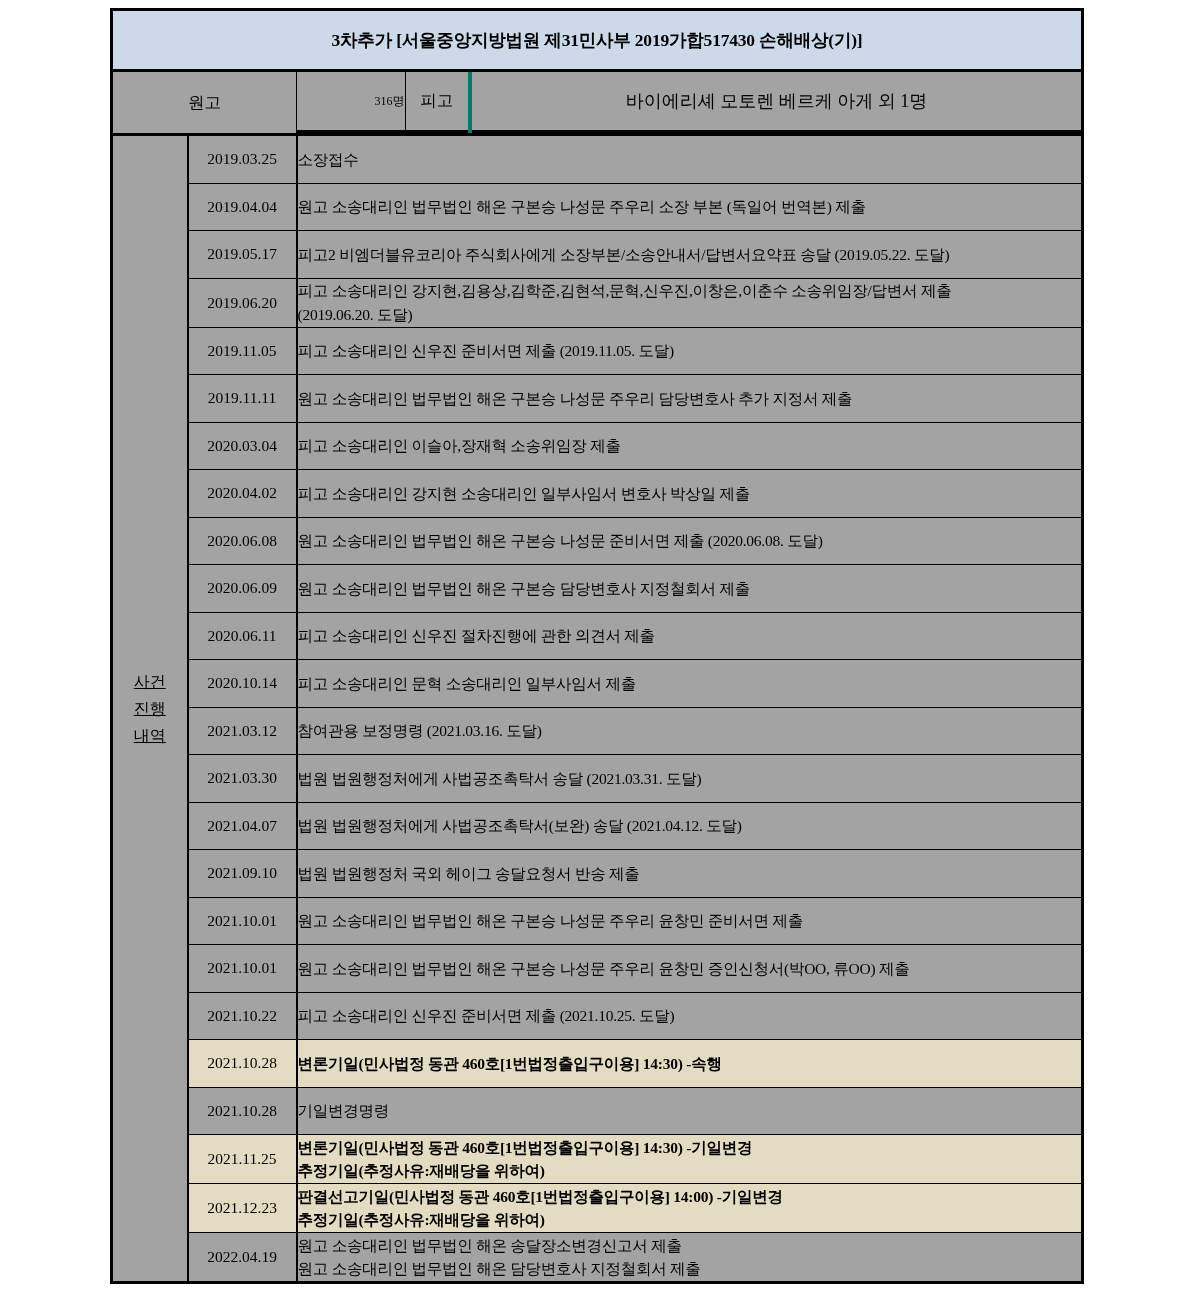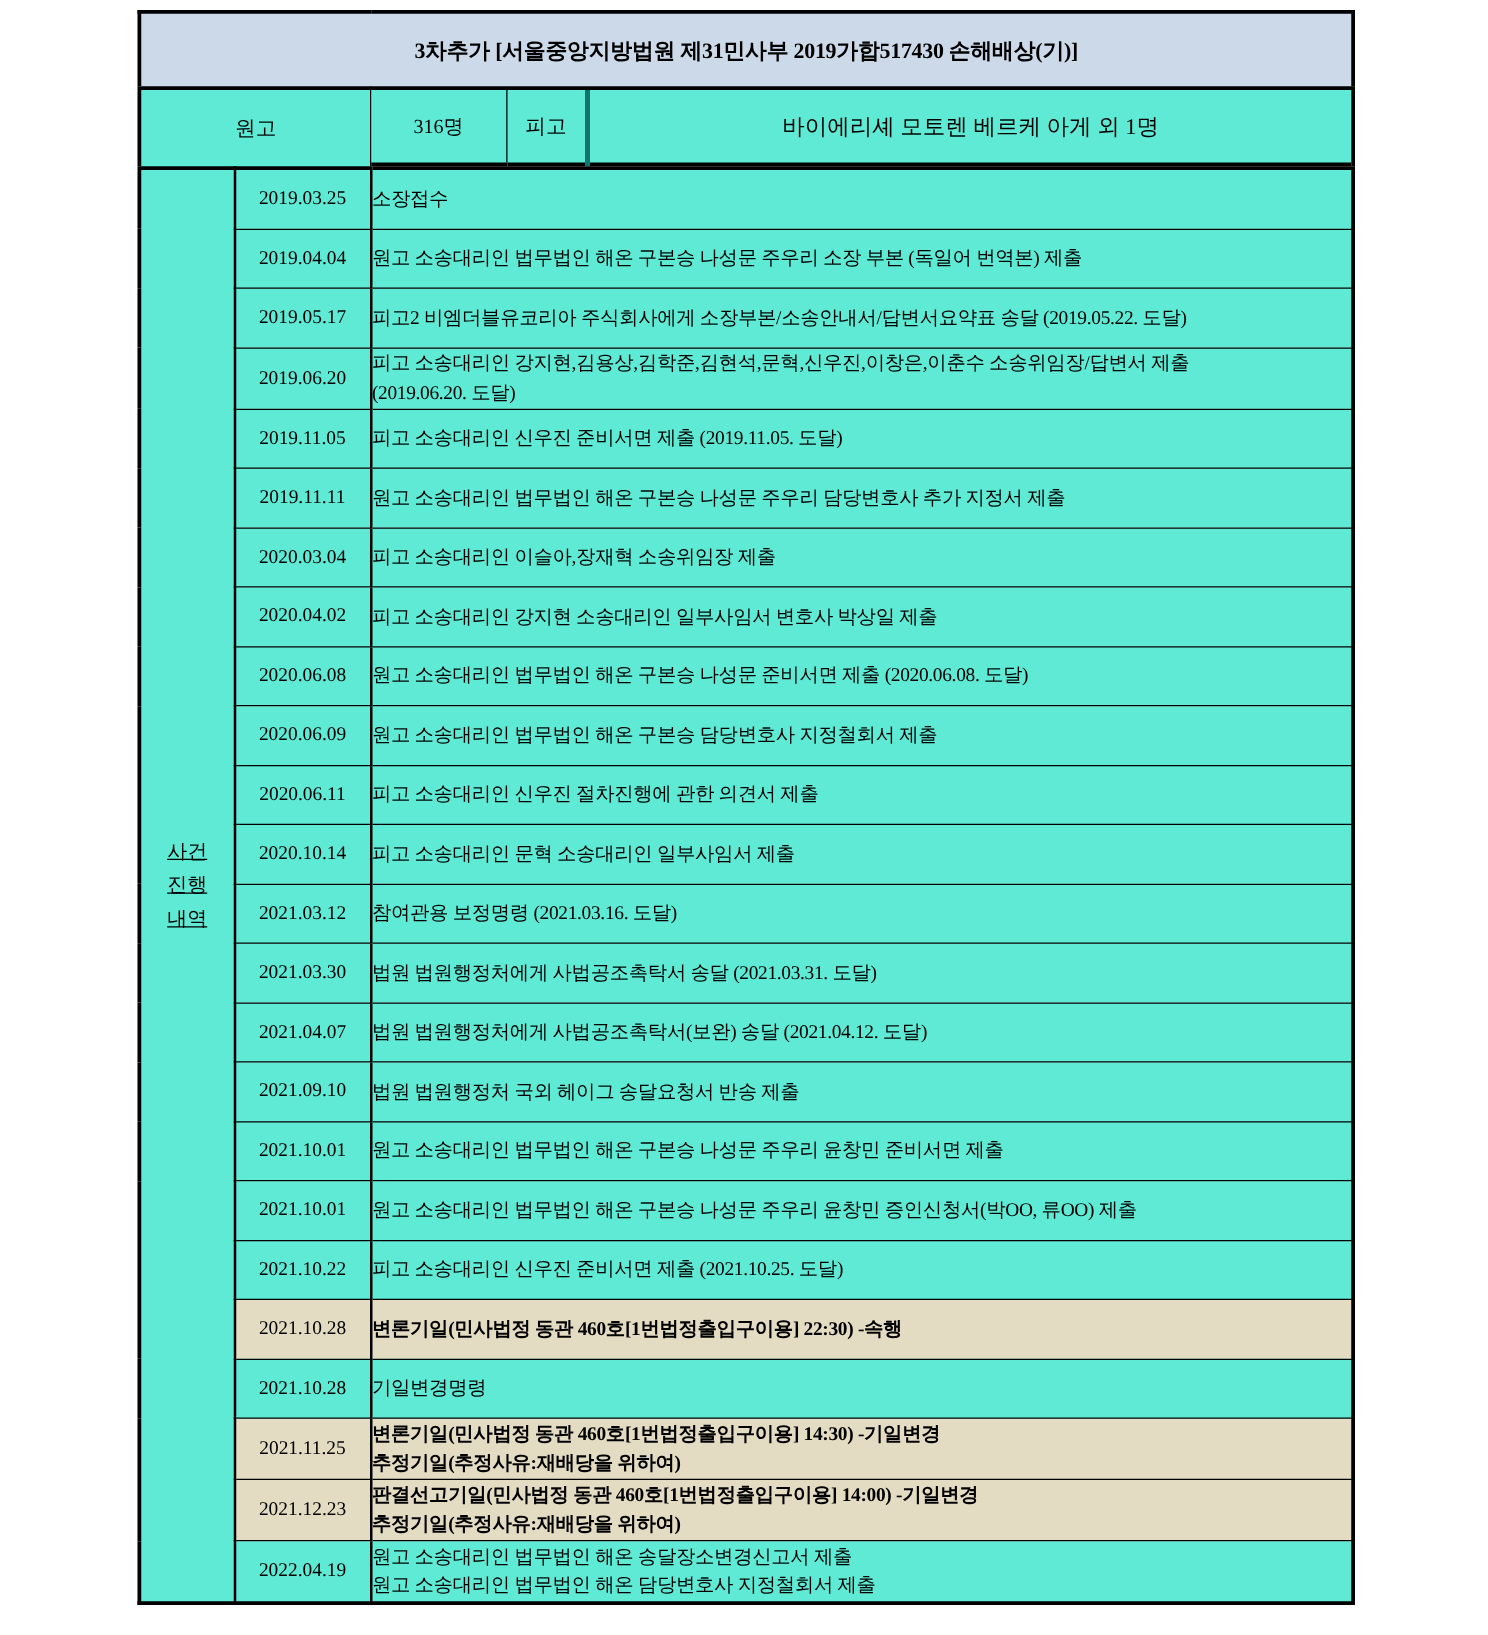--- a/index.html
+++ b/index.html
@@ -30,21 +30,21 @@
     width: 974px;
     border-collapse: collapse;
     table-layout: fixed;
     border: 3px solid #000000;
   }
 
   .doc-table td {
     border: 1px solid #000000;
     padding: 0;
     vertical-align: middle;
-    background: #5eead4;
+    background: #a3a3a3;
   }
 
   
   .title-cell {
     background: #ccd9e8 !important;
     text-align: center;
     font-weight: bold;
     font-size: 17.5px;
     height: 58px;
     letter-spacing: -0.2px;
@@ -120,21 +120,21 @@
         <td class="party-label" colspan="2">원고</td>
         <td style="padding:0;border:none;background:transparent">
           <table style="width:100%;border-collapse:collapse;table-layout:fixed">
             <colgroup>
               <col style="width:108px">
               <col style="width:65px">
               <col>
             </colgroup>
             <tbody>
                 <tr>
-              <td style="border:none;border-right:1px solid #000;text-align:center;font-size:16px;height:58px">316명</td>
+              <td style="border:none;border-right:1px solid #000;text-align:right;font-size:12px;height:58px">316명</td>
               <td style="border:none;border-right:4px solid #0f766e;text-align:center;font-size:16.5px">피고</td>
               <td style="border:none;font-size:18px">바이에리셰 모토렌 베르케 아게 외 1명</td>
             </tr>
           </tbody>
             </table>
         </td>
       </tr>
 
       <tr class="r-1line">
           <td class="side-label" rowspan="24">
@@ -252,21 +252,21 @@
         </tr>
         <tr class="r-1line">
           <td class="date-cell">2021.10.22</td>
           <td class="desc-cell">
             <span class="line">피고 소송대리인 신우진 준비서면 제출 (2021.10.25. 도달)</span>
           </td>
         </tr>
         <tr class="r-1line highlight">
           <td class="date-cell">2021.10.28</td>
           <td class="desc-cell">
-            <span class="line">변론기일(민사법정 동관 460호[1번법정출입구이용] 22:30) -속행</span>
+            <span class="line">변론기일(민사법정 동관 460호[1번법정출입구이용] 14:30) -속행</span>
           </td>
         </tr>
         <tr class="r-1line">
           <td class="date-cell">2021.10.28</td>
           <td class="desc-cell">
             <span class="line">기일변경명령</span>
           </td>
         </tr>
         <tr class="r-2line highlight">
           <td class="date-cell">2021.11.25</td>

